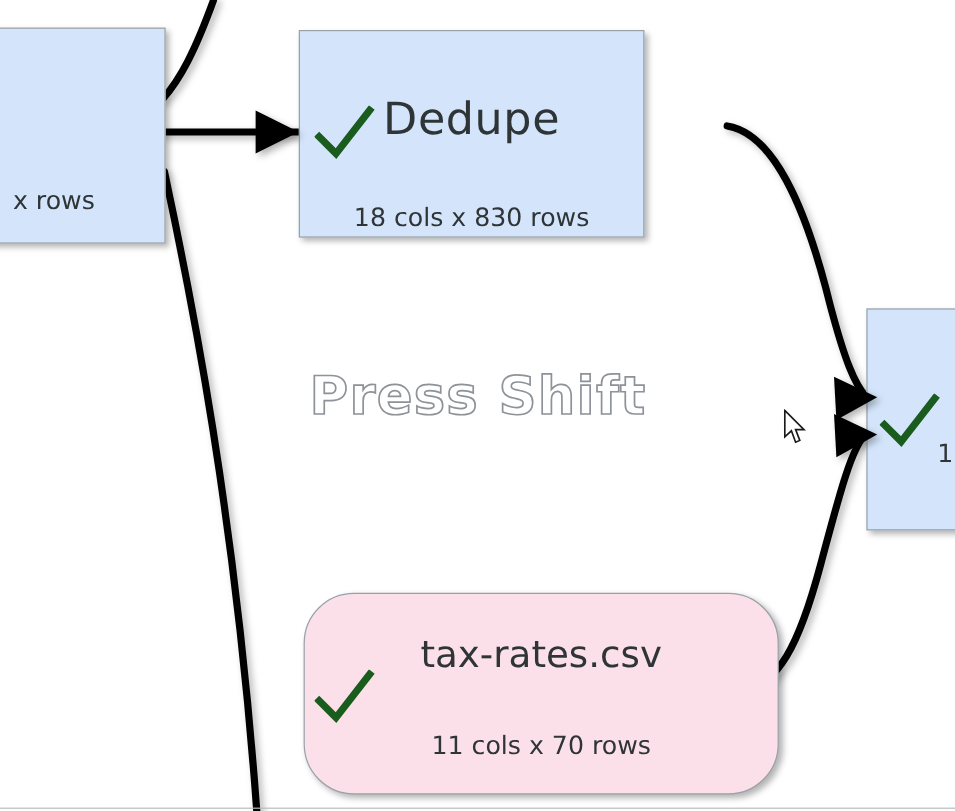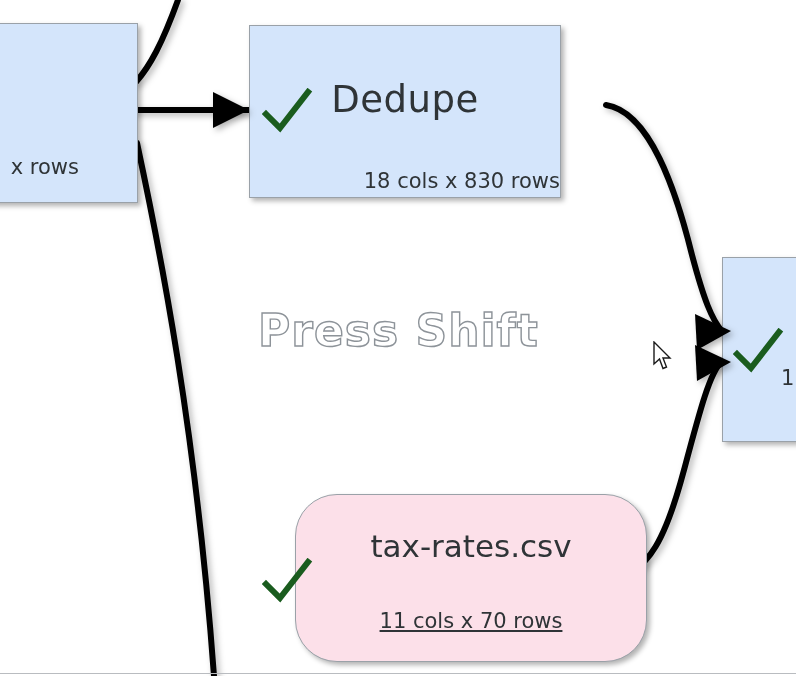--- a/index.html
+++ b/index.html
@@ -57,32 +57,32 @@
     left: 0;
     width: 100%;
     text-align: center;
     color: #2f3437;
     white-space: nowrap;
   }
 
   
   #node-dedupe {
     left: 249px; top: 25px;
-    width: 312px; height: 173px;
+    width: 288px; height: 173px;
   }
   #node-dedupe .node-title { top: 52px; font-size: 37px; letter-spacing: 0.5px; }
-  #node-dedupe .node-sub   { top: 143px; font-size: 21px; text-align: right; }
+  #node-dedupe .node-sub   { top: 143px; font-size: 21px; }
 
   
   #node-tax {
     left: 253px; top: 494px;
-    width: 352px; height: 168px; margin-left: 42px;
+    width: 396px; height: 168px;
   }
   #node-tax .node-title { top: 33px; font-size: 31px; }
-  #node-tax .node-sub   { top: 114px; font-size: 21px; text-decoration: underline; }
+  #node-tax .node-sub   { top: 114px; font-size: 21px; }
 
   
   #node-left {
     left: -142px; top: 23px;
     width: 280px; height: 180px;
   }
   #node-left .node-sub {
     top: 131px;
     left: 0; width: 100%;
     text-align: right;

